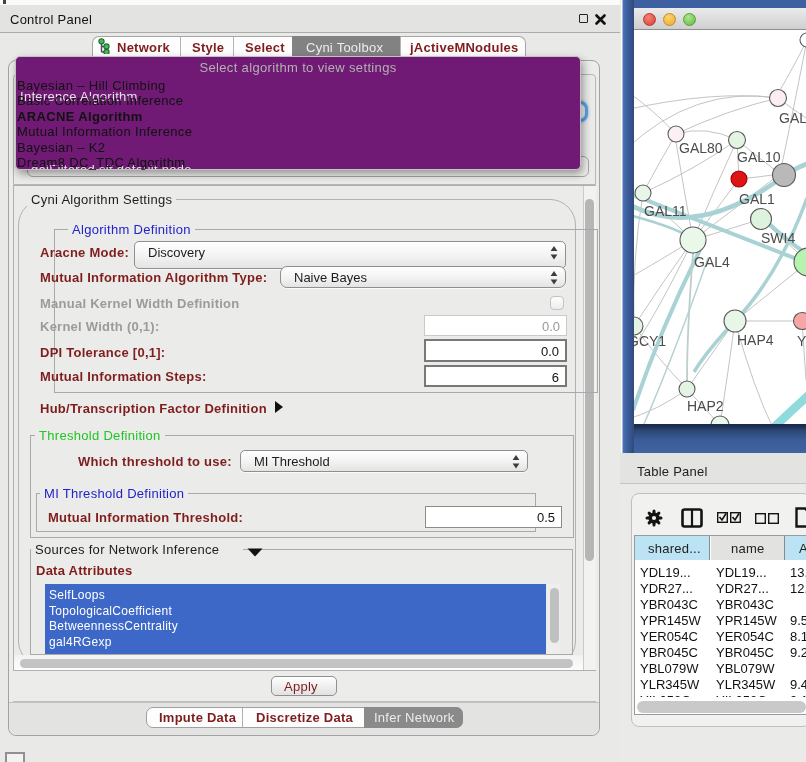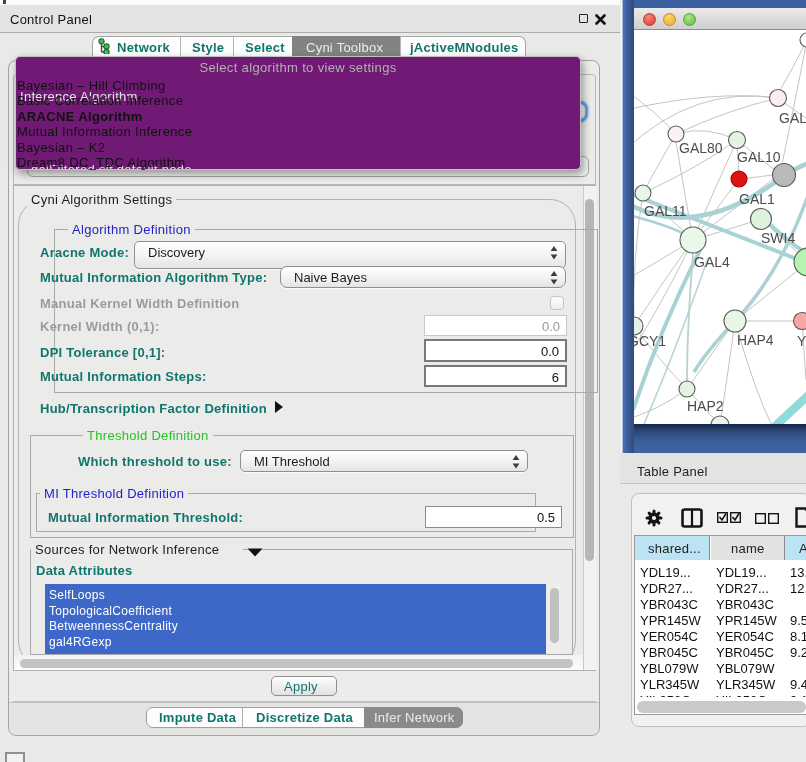--- a/index.html
+++ b/index.html
@@ -1,19 +1,19 @@
 <!DOCTYPE html>
 <html><head>
 <meta charset="utf-8">
 <style>
 * { margin:0; padding:0; box-sizing:border-box; }
 html,body { width:806px; height:762px; overflow:hidden; }
 body { position:relative; background:#e9e9e7; font-family:"Liberation Sans", sans-serif; }
 .abs { position:absolute; }
-.b13 { font-size:13px; font-weight:bold; color:#0f766e; letter-spacing:0.25px; }
+.b13 { font-size:13px; font-weight:bold; color:#7f1d1d; letter-spacing:0.25px; }
 .r13 { font-size:13px; color:#1c1c1c; letter-spacing:0.25px; }
 .gray13 { font-size:13px; font-weight:bold; color:#9b9b9b; letter-spacing:0.25px; }
 .combo {
   position:absolute; border:1px solid #8f8f8f; border-radius:5px;
   background:linear-gradient(#ffffff, #f4f4f4 48%, #e4e4e4);
   box-shadow:0 1px 1px rgba(255,255,255,0.8);
 }
 .combo .ctext { position:absolute; left:13px; top:3px; font-size:13px; color:#1c1c1c; }
 .carr { position:absolute; right:7px; top:4px; }
 .field { position:absolute; background:#ffffff; }
@@ -106,21 +106,21 @@
 <div class="field" style="left:424px;top:365px;width:143px;height:22px;border:2px solid #787878;">
     <span style="color:#111;">6</span>
   </div>
 
 <div class="abs b13" style="left:40px;top:401px;">Hub/Transcription Factor Definition</div>
 <svg class="abs" style="left:273px;top:400px;" width="12" height="14" viewBox="0 0 12 14">
     <path d="M2 1 L10 7 L2 13 Z" fill="#111"></path>
   </svg>
 
 <div class="group" style="left:30px;top:435px;width:544px;height:103px;">
-  <span class="glabel" style="left:4px;background:#ebebe9;color:#22c522;margin-left:48px;">Threshold Definition</span>
+  <span class="glabel" style="left:4px;background:#ebebe9;color:#22c522;">Threshold Definition</span>
 </div>
 
 <div class="abs b13" style="left:78px;top:454px;">Which threshold to use:</div>
 <div class="combo" style="left:240px;top:450px;width:288px;height:22px;">
   <span class="ctext">MI Threshold</span>
   <svg class="carr" width="8" height="14" viewBox="0 0 8 14">
       <path d="M4 0 L7.4 5 H0.6 Z" fill="#3c3c3c"></path>
       <path d="M4 13.5 L7.4 8.5 H0.6 Z" fill="#3c3c3c"></path>
     </svg>
 </div>

